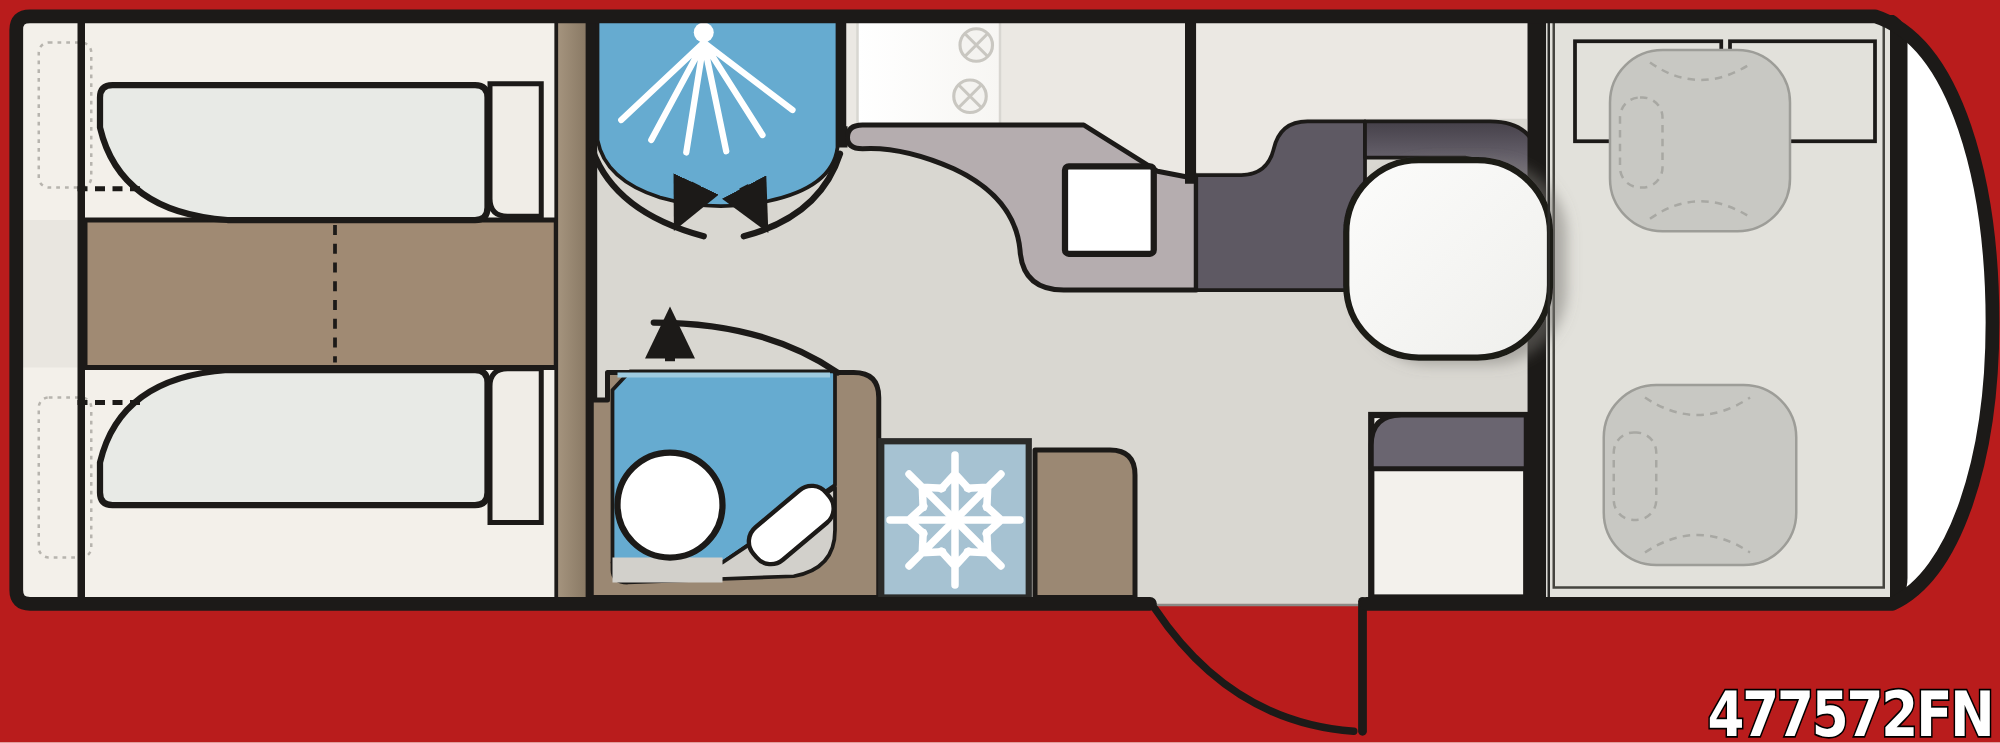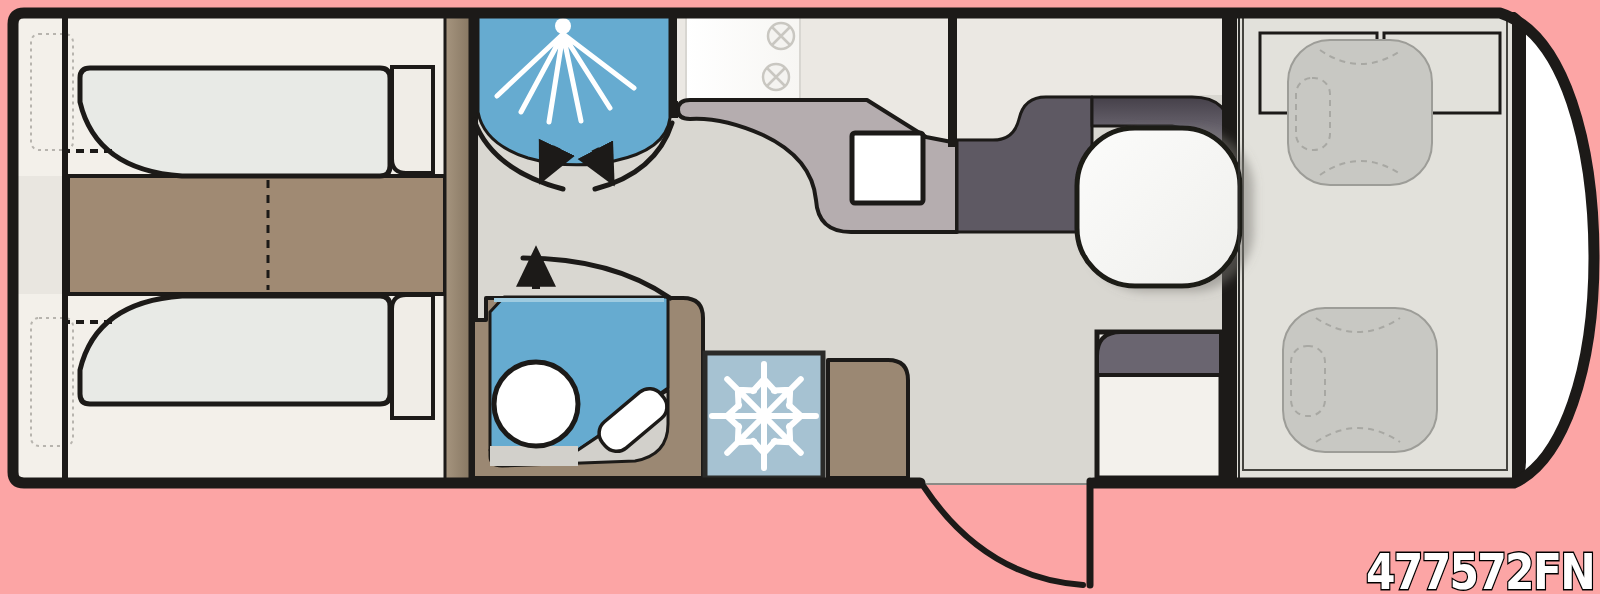--- a/index.html
+++ b/index.html
@@ -1,16 +1,16 @@
 <!DOCTYPE html>
 <html style="--outline: #1c1a18; --body-fill: #ffffff; --floor: #d9d7d1; --bedroom: #f3f0ea; --headboard-band: #e9e6e0; --mattress: #e8eae6; --chest: #f0ede7; --aisle-wood: #a08a73; --wardrobe-from: #a6957f; --wardrobe-to: #887863; --wet-blue: #66abd0; --wet-blue-light: #9ecbe0; --washroom-wood: #9b8873; --tray-gray: #d2d0cb; --fridge-blue: #a6c2d2; --fridge-border: #2b2b29; --counter: #b5adaf; --kitchen-cream: #ebe8e3; --hob-glass: #f7f6f3; --slate: #5e5963; --bar-from: #454049; --bar-to: #8f8a96; --dinette-floor: #e2e1db; --dinette-inner-line: #45443f; --seat: #c8c8c3; --seat-border: #9d9d98; --seat-dash: #a8a8a3; --table-white: #fcfcfb; --table-shade: #efefec; --bench-white: #f3f1ec; --bench-top: #6a6570; --door-edge-line: #8a8a86; --window-dotted: #b7b4ae; --burner: #c9c7c1; --white: #ffffff; --code-fill: #ffffff; --code-stroke: #000000;"><head>
 <meta charset="utf-8">
 <style>
   html,body{margin:0;padding:0;background:#ffffff;}
-  .canvas{position:relative;width:1600px;height:594px;background:#fca5a5;overflow:hidden;
+  .canvas{position:relative;width:1600px;height:594px;background:#b91c1c;overflow:hidden;
           font-family:"DejaVu Sans", "Liberation Sans", sans-serif;}
   .canvas svg{position:absolute;left:0;top:0;}
   .code-text{font-family:"DejaVu Sans", "Liberation Sans", sans-serif;font-weight:bold;}
 </style>
 </head>
 <body>
 
 <div class="canvas">
 <svg width="1600" height="594" viewBox="0 0 1600 594">
   <defs>

